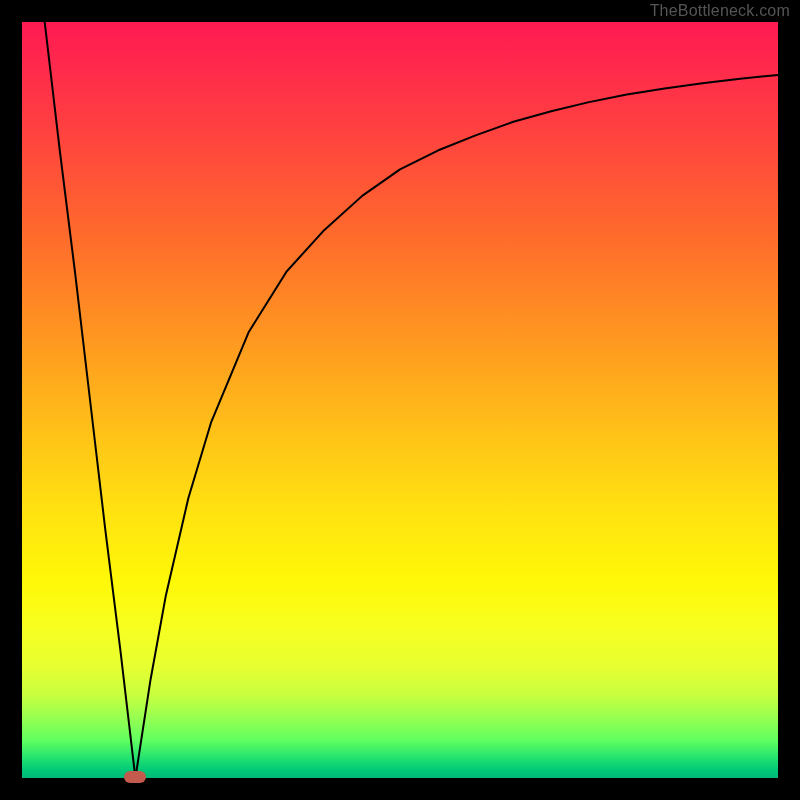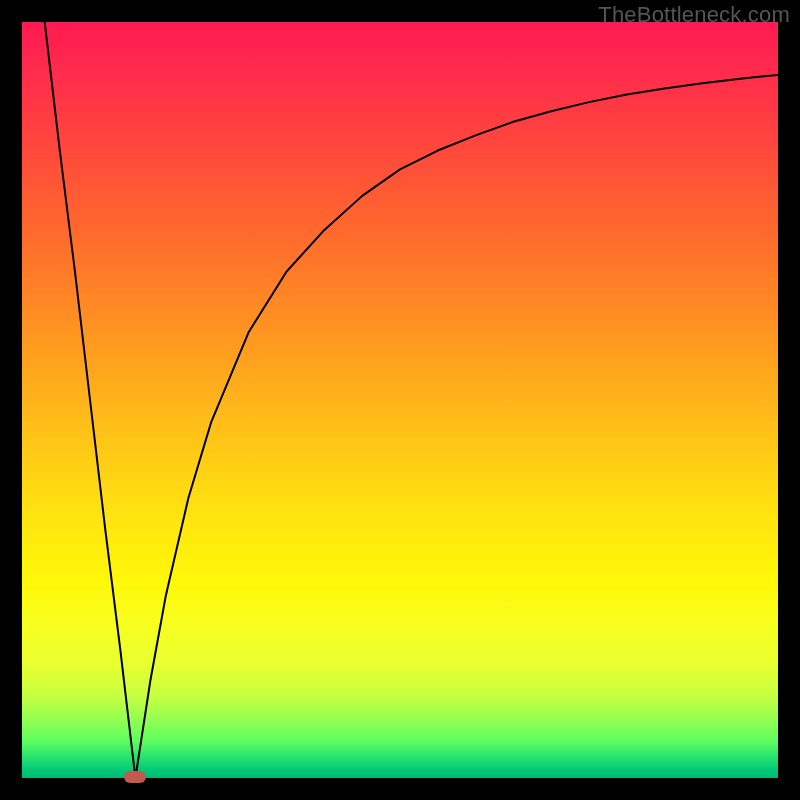--- a/index.html
+++ b/index.html
@@ -51,21 +51,21 @@
     left: 0;
     top: 0;
     width: 756px;
     height: 756px;
   }
   .watermark {
     position: absolute;
     top: 2px;
     right: 10px;
     color: #555555;
-    font-size: 22px;
+    font-size: 16px;
     font-weight: 500;
     letter-spacing: 0.2px;
     user-select: none;
   }
   .marker {
     position: absolute;
     width: 22px;
     height: 12px;
     border-radius: 6px;
     background: #c25a4e;

